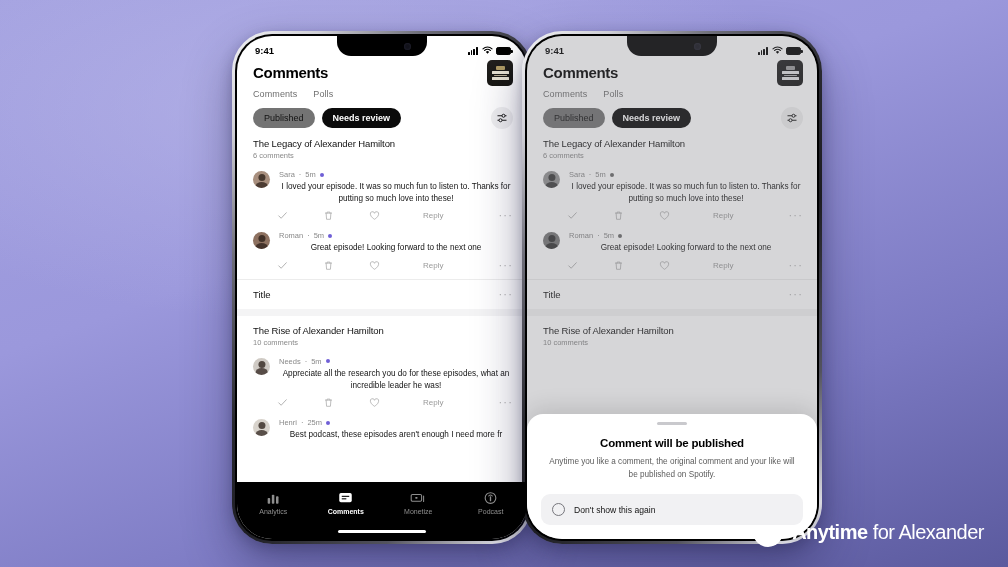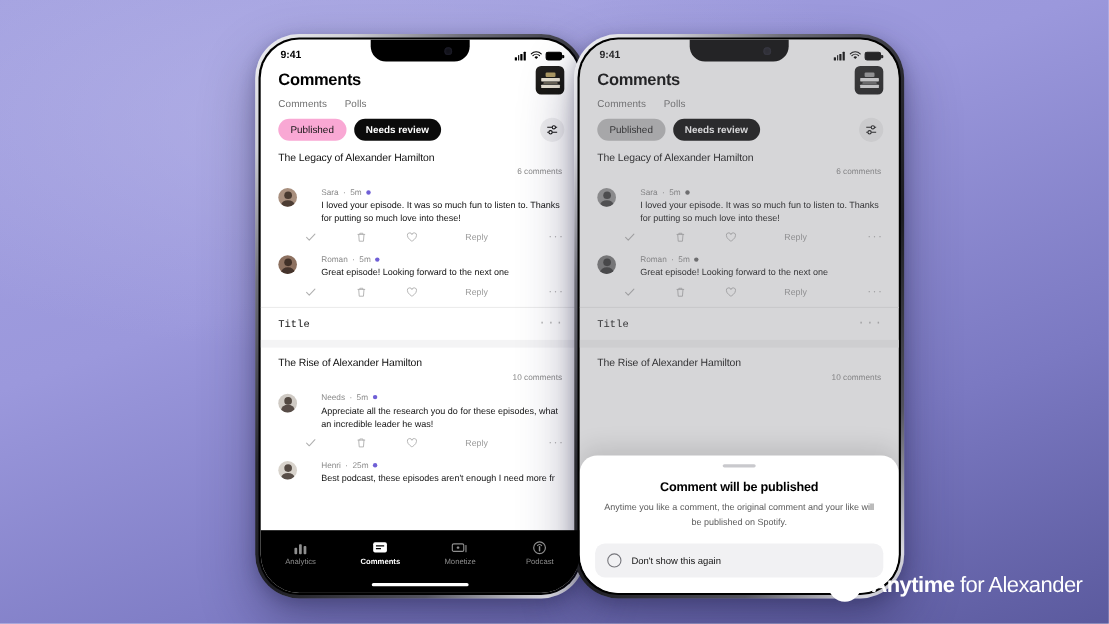--- a/index.html
+++ b/index.html
@@ -90,37 +90,37 @@
   .album-art .aa-l1 { width: 17px; height: 2.2px; background: #e8e2d2; border-radius: .5px; }
   .album-art .aa-l2 { width: 13px; height: 1.8px; background: #b8ad93; border-radius: .5px; }
 
   .tabs { display: flex; gap: 16px; padding: 8px 16px 0 16px; }
   .tab { font-size: 9px; color: #6f6f6f; letter-spacing: .1px; }
   .tab.active { color: #6f6f6f; }
 
   .filters { display: flex; align-items: center; padding: 8px 14px 0 16px; gap: 7px; }
   .pill {
     font-size: 9px; padding: 5px 11px; border-radius: 20px;
-    background: #f9a8d4; color: #131313; white-space: nowrap;
+    background: #737373; color: #131313; white-space: nowrap;
   }
   .pill.active { background: #0b0b0b; color: #fff; font-weight: bold; }
   .filter-btn {
     margin-left: auto;
     width: 22px; height: 22px; border-radius: 50%;
     background: #efeff0;
     display: flex; align-items: center; justify-content: center;
   }
 
   
   .feed { margin-top: 9px; }
   .ep-head { padding: 0 16px 6px 16px; }
   .ep-title { font-size: 9.5px; color: #111; letter-spacing: -.1px; }
-  .ep-sub { font-size: 7.5px; color: #8a8a8a; margin-top: 2px; text-align: right; }
-
-  .cmt { display: flex; gap: 22px; padding: 4px 14px 0 16px; }
+  .ep-sub { font-size: 7.5px; color: #8a8a8a; margin-top: 2px; }
+
+  .cmt { display: flex; gap: 9px; padding: 4px 14px 0 16px; text-align: center; }
   .avatar {
     width: 17px; height: 17px; border-radius: 50%;
     flex: 0 0 17px; margin-top: 1px;
     background: #b9aa9c; overflow: hidden; position: relative;
   }
   .avatar::before{
     content:""; position:absolute; left:50%; top:18%;
     transform:translateX(-50%);
     width:42%; height:42%; border-radius:50%;
     background: rgba(40,28,22,.75);
@@ -142,21 +142,20 @@
 
   .actions { display: flex; align-items: center; gap: 16px; padding: 6px 14px 6px 40px; }
   .act { width: 30px; display: flex; align-items: center; }
   .act-reply { font-size: 8px; color: #9a9a9a; margin-left: 8px; }
   .act-more { margin-left: auto; color: #b4b4b4; font-size: 11px; letter-spacing: 1.2px; line-height: 1; }
 
   .divider { height: 1px; background: #ececec; margin: 2px 0 0 0; }
   .title-row {
     display: flex; align-items: center;
     padding: 9px 14px 9px 16px;
-    font-family: Liberation Mono, monospace;
   }
   .title-row .t { font-size: 9.5px; color: #111; }
   .band { height: 7px; background: #f4f4f5; }
 
   
   .nav {
     position: absolute; left: 0; right: 0; bottom: 0;
     height: 57px; background: #000;
     display: flex; align-items: flex-start; justify-content: space-around;
     padding-top: 8px;

